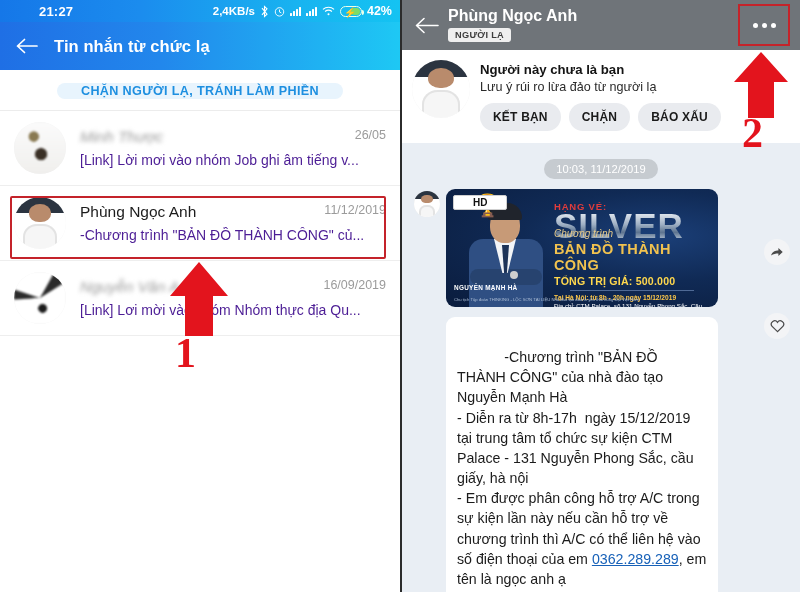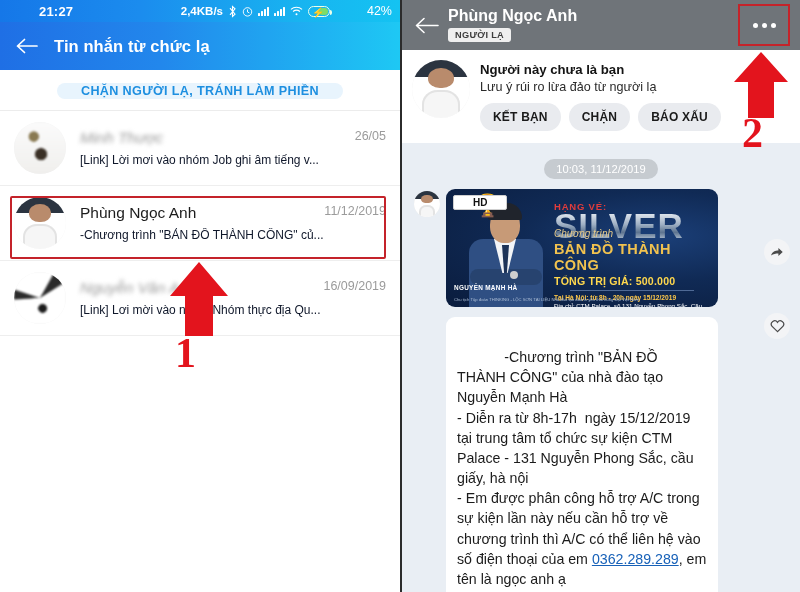--- a/index.html
+++ b/index.html
@@ -33,21 +33,21 @@
   .bars i { display: block; width: 2px; background: #fff; border-radius: .5px; }
   .bars i:nth-child(1) { height: 3px; } .bars i:nth-child(2) { height: 5px; }
   .bars i:nth-child(3) { height: 7px; } .bars i:nth-child(4) { height: 9px; }
   .batt {
     position: relative; width: 22px; height: 11px;
     border: 1.5px solid #eaffea; border-radius: 6px; display:flex; align-items:center;
   }
   .batt::after { content:""; position:absolute; right:-3px; top:3px; width:2px; height:5px; background:#eaffea; border-radius:0 2px 2px 0; }
   .batt .fill { position:absolute; right:1px; top:1px; bottom:1px; width:9px; background:#7ddc6a; border-radius:4px; }
   .batt .bolt { position:absolute; left:3px; top:0px; font-size:10px; color:#fff; line-height:11px; }
-  .sb-pct { font-size: 12.5px; font-weight: normal; margin-left: 32px; }
+  .sb-pct { font-size: 12.5px; font-weight: bold; }
 
   .appbar {
     height: 48px;
     background: linear-gradient(to right, #1f6fe5 0%, #2287ec 40%, #1fb2f2 80%, #1ec8f4 100%);
     display: flex; align-items: center;
     padding: 0 14px;
   }
   .back-arrow {
     width: 26px; height: 26px; display:flex; align-items:center; justify-content:center;
     color: #fff; margin-right: 14px; flex: 0 0 auto;
@@ -73,21 +73,21 @@
   .av {
     width: 52px; height: 52px; border-radius: 50%;
     flex: 0 0 auto; margin-right: 14px; overflow: hidden; position: relative;
     background: #f2f2f2;
   }
   .conv-body { flex: 1 1 auto; min-width: 0; }
   .conv-top { display: flex; align-items: flex-start; }
   .conv-name { font-size: 15.5px; color: #1c1c1c; font-weight: normal; white-space: nowrap; overflow: hidden; }
   .conv-name.blurred { color: #9a9a9a; filter: blur(2.2px); font-style: italic; }
   .conv-date { margin-left: auto; font-size: 12.5px; color: #9b9b9b; padding-left: 8px; flex: 0 0 auto; }
-  .conv-snippet { margin-top: 6px; font-size: 12px; color: #0f172a; white-space: nowrap; overflow: hidden; text-overflow: ellipsis; }
+  .conv-snippet { margin-top: 6px; font-size: 14px; color: #4c1d95; white-space: nowrap; overflow: hidden; text-overflow: ellipsis; }
   .conv-snippet.blurred { filter: blur(.6px); }
 
   
   .av-photo { position:absolute; inset:0; background:
       radial-gradient(circle at 50% 32%, #c59a7c 0 16%, transparent 17%),
       linear-gradient(#2b3440 0 30%, #ffffff 30% 100%);
   }
   .av-photo::before { content:""; position:absolute; left:28%; top:14%; width:44%; height:34%; border-radius:50% 50% 46% 46%; background:#b98b6c; }
   .av-photo::after { content:""; position:absolute; left:18%; top:52%; width:64%; height:60%; background:#f6f6f6; border-radius:42% 42% 0 0; box-shadow: inset 0 0 0 2px #e3e3e3; }
   .av-scribble { position:absolute; inset:0; filter: blur(1px); }

